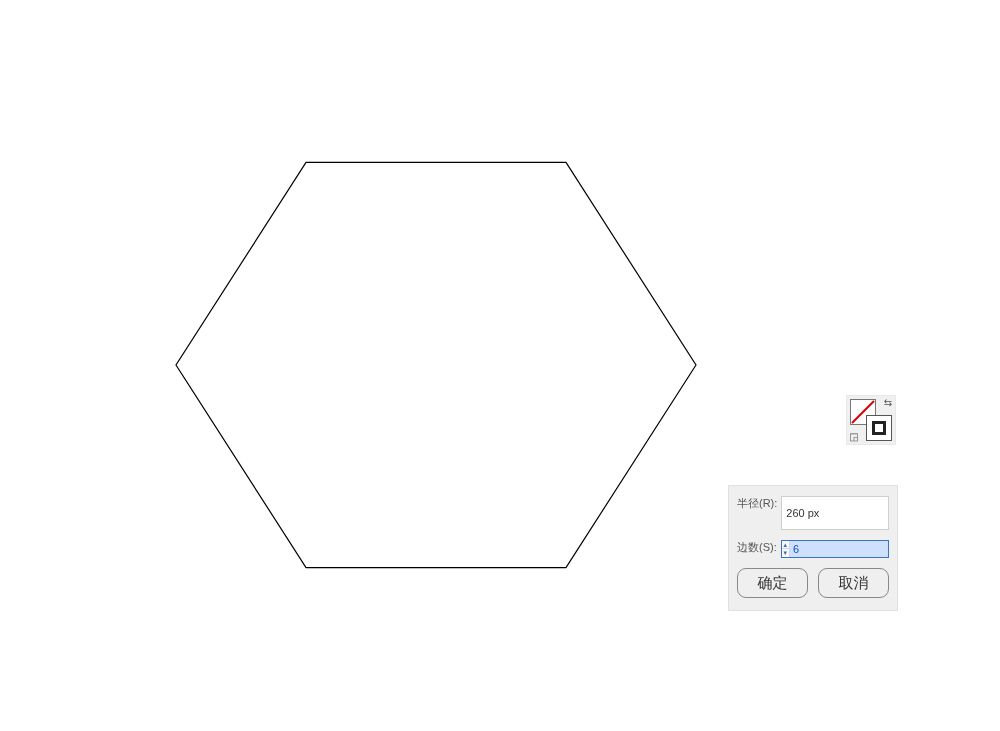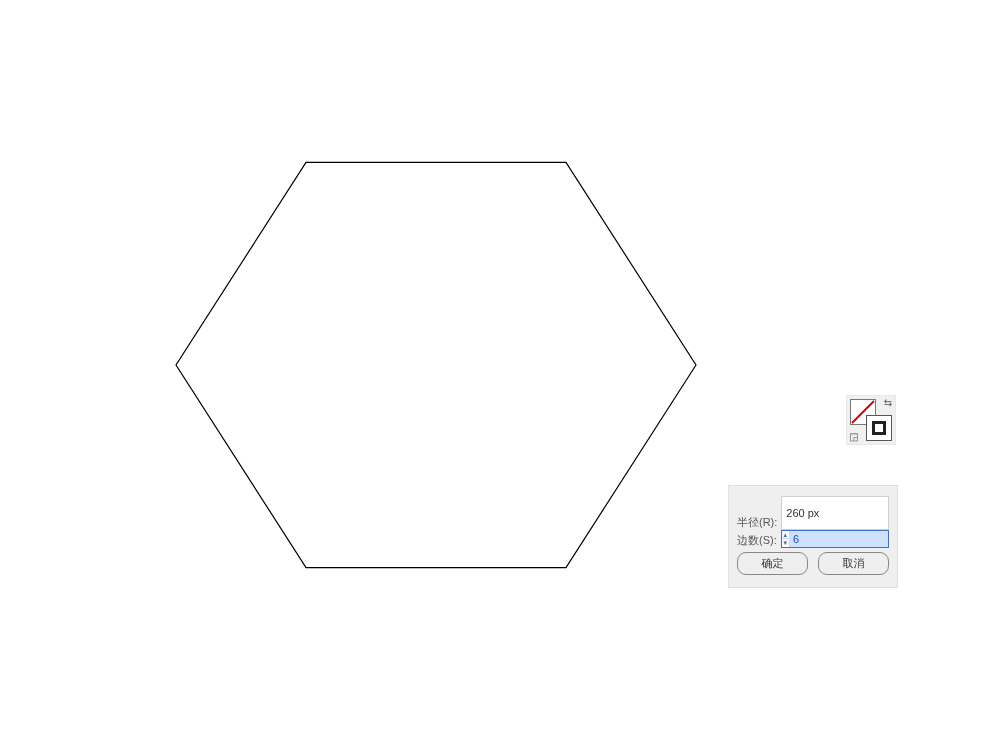--- a/index.html
+++ b/index.html
@@ -97,21 +97,22 @@
     position: absolute;
     top: 485px;
     left: 728px;
     width: 170px;
     background: #efefef;
     border: 1px solid #e0e0e0;
     padding: 10px 8px 12px 8px;
   }
   .dialog-row {
     display: flex;
-    align-items: flex-end;
+    align-items: flex-start;
+    margin-bottom: 10px;
     font-size: 11px;
     color: #555;
   }
   .dialog-label {
     flex: 0 0 auto;
     margin-right: 4px;
     letter-spacing: 0;
   }
   .text-input {
     flex: 1 1 auto;
@@ -168,25 +169,25 @@
     min-width: 0;
   }
   .button-row {
     display: flex;
     gap: 10px;
     margin-top: 4px;
     justify-content: space-between;
   }
   .pill-btn {
     flex: 1 1 50%;
-    height: 23px;
+    height: 30px;
     border: 1px solid #888;
     background: #efefef;
     border-radius: 9px;
-    font-size: 11px;
+    font-size: 15px;
     font-family: inherit;
     color: #333;
     cursor: pointer;
     display: flex;
     align-items: center;
     justify-content: center;
     padding: 0 6px;
   }
 </style>
 </head>

